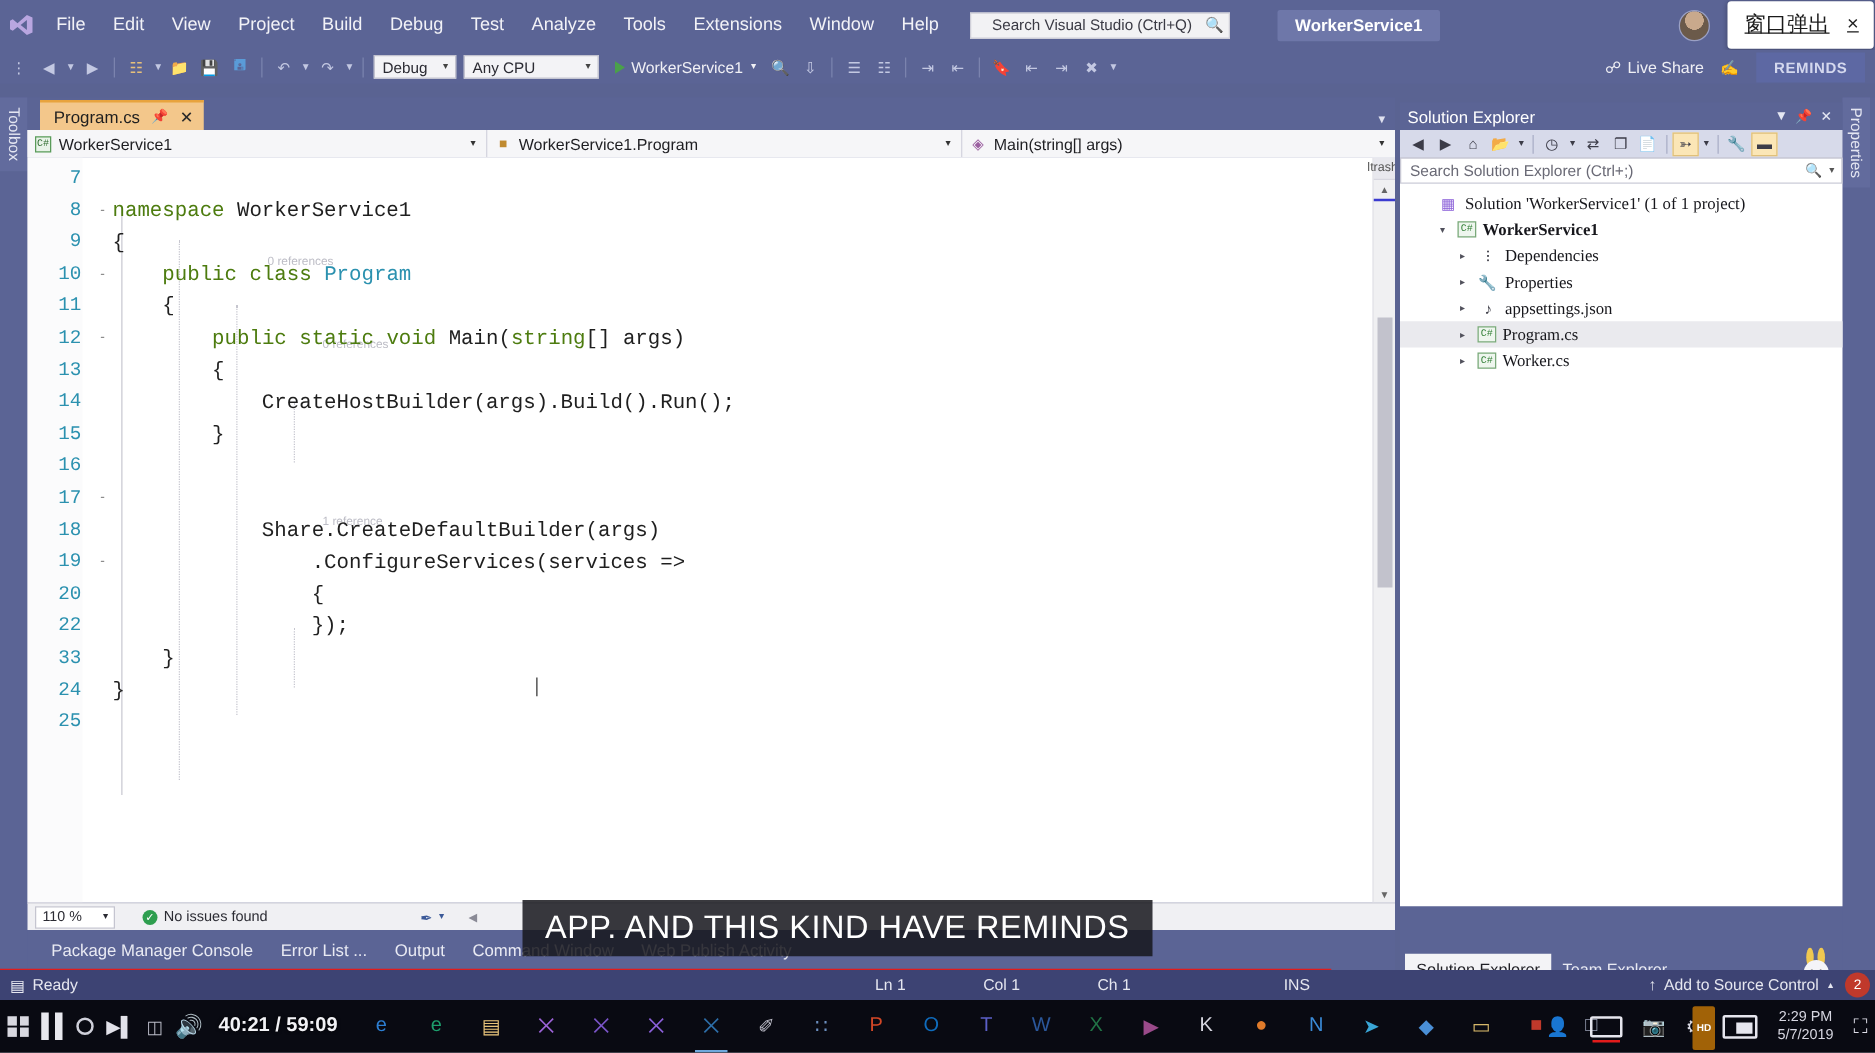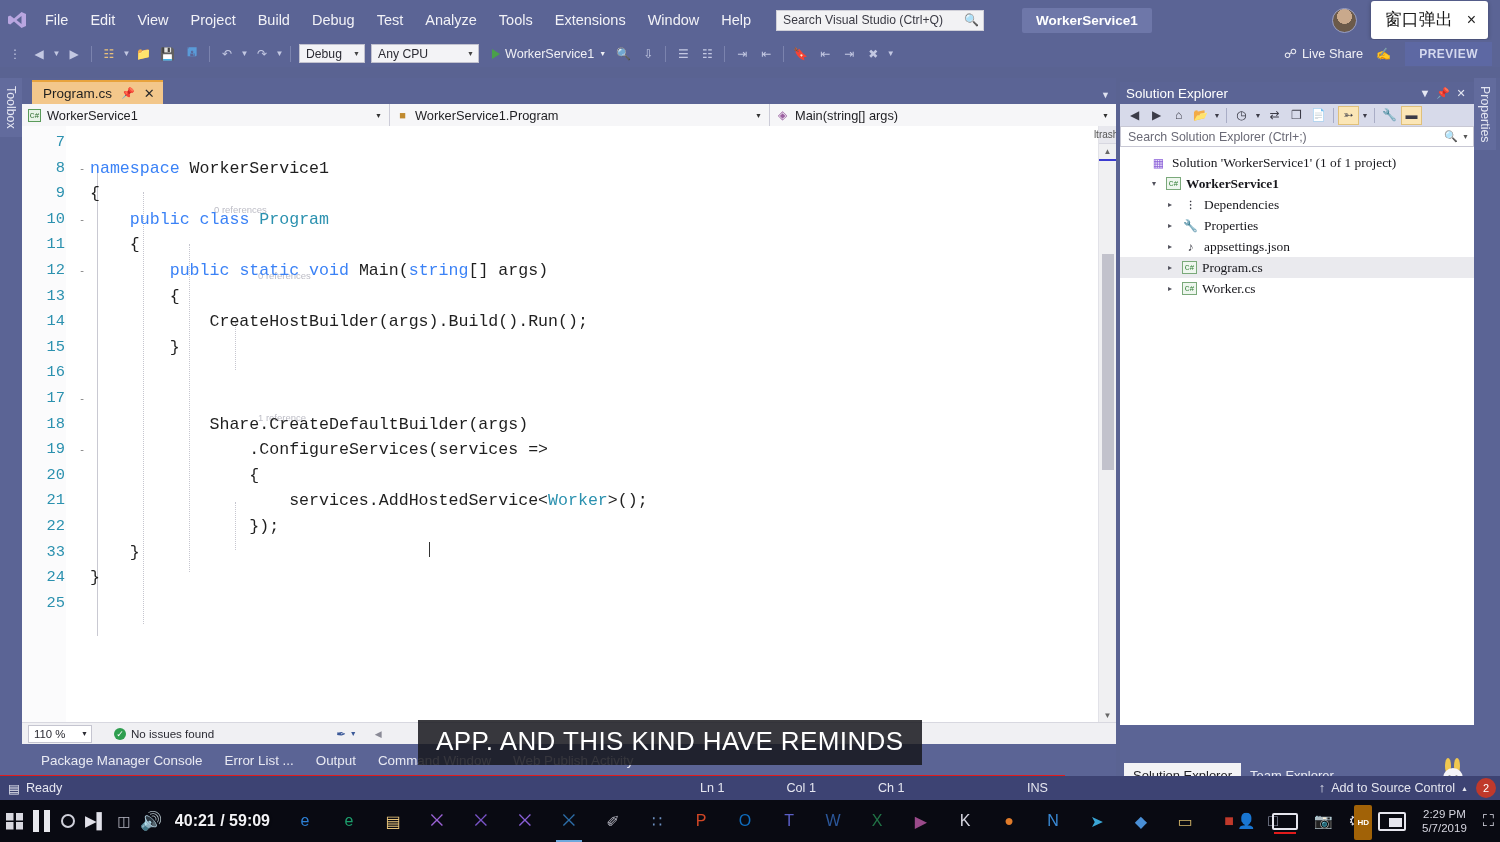--- a/index.html
+++ b/index.html
@@ -39,21 +39,21 @@
   }
   .vs-search {
     margin-left: 14px;
     width: 208px; height: 21px;
     background: #f2f2f4; border: 1px solid #cfcfd8;
     display: flex; align-items: center;
     padding: 0 4px 0 6px;
     font-size: 12.2px; color: #3a3a44;
     position: relative;
   }
-  .vs-search .ph { flex: 1; white-space: nowrap; overflow: hidden; }
+  .vs-search .ph { flex: 1; white-space: nowrap; overflow: hidden; text-align: center; }
   .vs-search .mag { color: #4a4a8a; font-size: 12px; }
   .sln-name {
     margin-left: 38px;
     background: #6e77a9; color: #ffffff;
     font-size: 13.5px; font-weight: bold;
     padding: 5px 14px; border-radius: 2px;
   }
   .title-right {
     position: absolute; right: 0; top: 0; height: 40px;
     display: flex; align-items: center;
@@ -63,22 +63,23 @@
     background: radial-gradient(circle at 50% 32%, #c9a98c 0 38%, #6b5a4a 39% 100%);
     border: 1px solid #9aa0c4;
     margin-right: 14px;
   }
   .popup-bubble {
     background: #ffffff; color: #1a1a1a;
     font-size: 17px;
     padding: 7px 12px 8px 14px;
     display: flex; align-items: center; gap: 14px;
     border-radius: 3px;
-    margin-right: 12px;
+    margin-right: 1px;
     box-shadow: 0 1px 4px rgba(0,0,0,.3);
+    text-decoration: underline;
   }
   .popup-bubble .x { font-size: 16px; color: #222; }
 
   
   .toolbar {
     position: relative;
     height: 27px; background: #5b6495;
     display: flex; align-items: center;
     padding-left: 4px; gap: 2px;
   }
@@ -204,21 +205,21 @@
     color: #2b91af; font-size: 15.4px;
     font-family: "Liberation Mono", monospace;
     flex: none;
   }
   .fold {
     width: 16px; flex: none; text-align: center;
     color: #808080; font-size: 11px;
     font-family: "Liberation Sans", sans-serif;
   }
   .ctext { white-space: pre; color: #1f1f1f; }
-  .kw { color: #3b82f6; margin-top: 32px; }
+  .kw { color: #4d7c0f; margin-top: 32px; }
   .ty { color: #2b91af; }
   .refline {
     position: absolute; font-size: 9.5px; color: #bdbdc6;
     font-family: "Liberation Sans", sans-serif;
   }
   .indent-guide {
     position: absolute; width: 1px;
     border-left: 1px dotted #c6c6cf;
   }
   .fold-bar {
@@ -526,21 +527,21 @@
       <div class="tb-ico">⇥</div>
       <div class="tb-ico">✖</div>
       <div class="tb-caret">▼</div>
 
       <div class="toolbar-right">
         <div class="live-share">
           <span>☍</span>
           <span>Live Share</span>
         </div>
         <div class="tb-ico">✍</div>
-        <div class="preview-badge">PREVIEW</div>
+        <div class="preview-badge">REMINDS</div>
       </div>
     </div>
 
     <div class="dock-left">
       <div class="dock-tab">Toolbox</div>
     </div>
     <div class="dock-right">
       <div class="dock-tab">Properties</div>
     </div>
 
@@ -646,25 +647,20 @@
           </div>
           <div class="cl-row">
             <span class="ln">19</span>
             <span class="fold">-</span>
             <span class="ctext">                .ConfigureServices(services =&gt;</span>
           </div>
           <div class="cl-row">
             <span class="ln">20</span>
             <span class="fold"></span>
             <span class="ctext">                {</span>
-          </div>
-          <div class="cl-row">
-            <span class="ln">21</span>
-            <span class="fold"></span>
-            <span class="ctext">                    services.AddHostedService&lt;<span class="ty">Worker</span>&gt;();</span>
           </div>
           <div class="cl-row">
             <span class="ln">22</span>
             <span class="fold"></span>
             <span class="ctext">                });</span>
           </div>
           <div class="cl-row">
             <span class="ln">33</span>
             <span class="fold"></span>
             <span class="ctext">    }</span>

